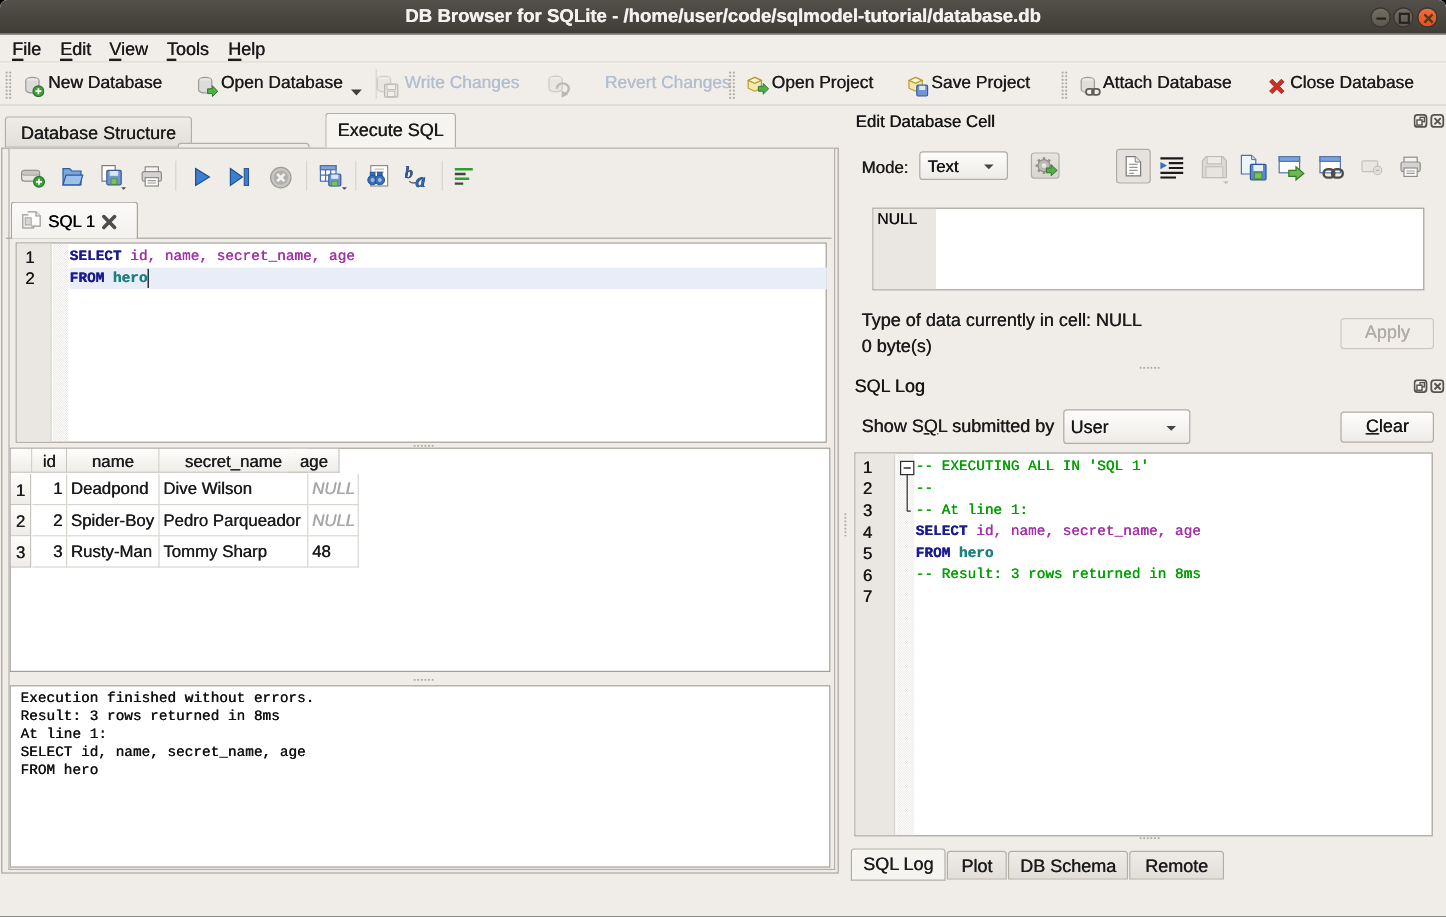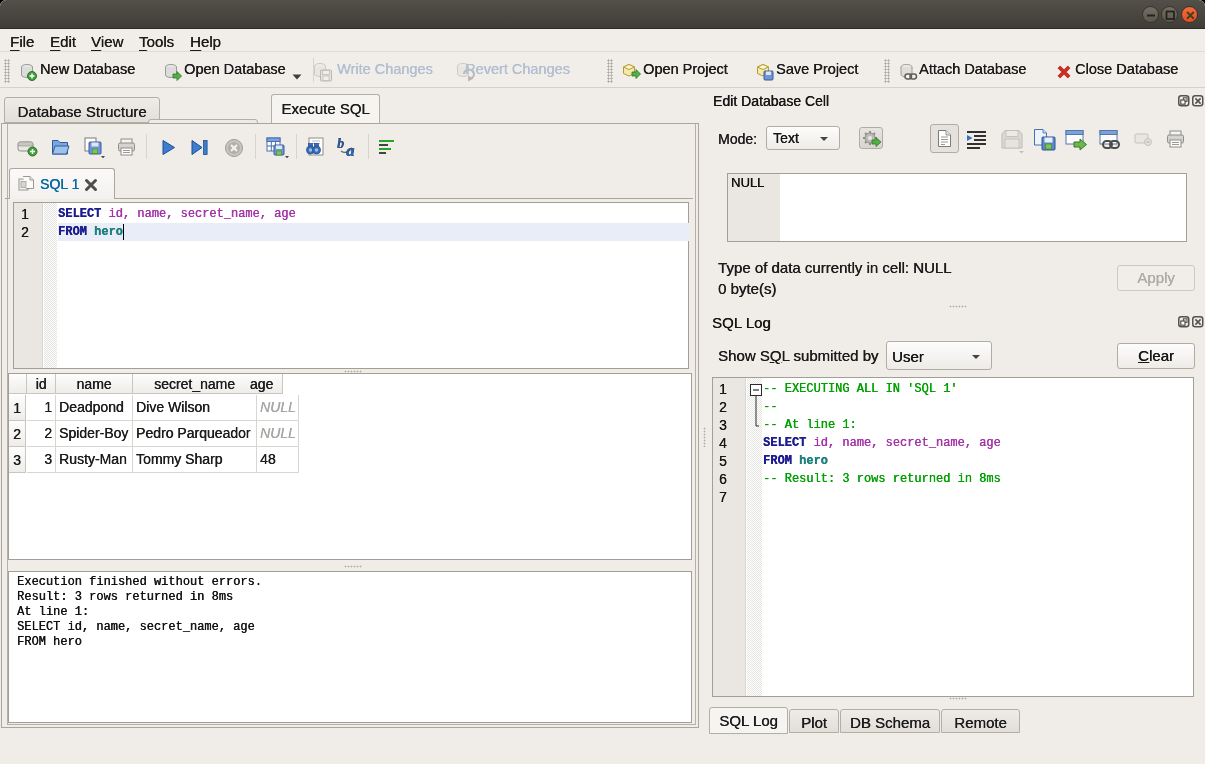--- a/index.html
+++ b/index.html
@@ -73,20 +73,21 @@
 
 .btab { position:absolute; height:24px; top:709px; background:linear-gradient(#efece7,#e2dfd9); border:1px solid #b3afa7; border-radius:3px 3px 0 0; text-align:center; padding-top:4px; font-size:15px; }
 .btab.active { top:707px; height:27px; background:#f6f4f1; z-index:5; }
 .statusbar { position:absolute; left:0; top:737px; width:1205px; height:27px; }
 .utf8 { position:absolute; left:1143px; top:7px; color:#b5b2ab; font-size:14px; }
 </style>
 </head>
 <body>
 <div class="win">
   <div class="titlebar">
+    <div class="title">DB Browser for SQLite - /home/user/code/sqlmodel-tutorial/database.db</div>
     <div class="wbtn min">
         <svg width="17" height="17">
           <line x1="4" y1="8.5" x2="12" y2="8.5" stroke="#26231d" stroke-width="2"></line>
         </svg>
       </div>
     <div class="wbtn max">
         <svg width="17" height="17">
           <rect x="4.5" y="4.5" width="7.5" height="7.5" fill="none" stroke="#26231d" stroke-width="1.8"></rect>
         </svg>
       </div>
@@ -130,21 +131,21 @@
       <rect x="9.5" y="8.5" width="7" height="4" fill="#f2f1ef" stroke="#8f8c86" stroke-width="0.7"></rect>
       <rect x="10" y="14" width="6" height="4.5" fill="#f2f1ef" stroke="#8f8c86" stroke-width="0.7"></rect>
     </svg>
     <span class="tbtxt dis" style="left:337px">Write Changes</span>
     <svg style="position:absolute; left:456px; top:11px;" width="21" height="20" opacity="0.55">
       <ellipse cx="7" cy="4" rx="5.5" ry="2.5" fill="#eceae7" stroke="#b0aca6"></ellipse>
       <path d="M1.5 4 L1.5 12 A5.5 2.5 0 0 0 12.5 12 L12.5 4" fill="#e4e1dc" stroke="#b0aca6"></path>
       <path d="M8 12 A5 4.5 0 1 1 13 16.5" fill="none" stroke="#8f8c86" stroke-width="2"></path>
       <path d="M12 19.5 L17.5 16.5 L12 13.5 Z" fill="#8f8c86"></path>
     </svg>
-    <span class="tbtxt dis" style="left:465px">Revert Changes</span>
+    <span class="tbtxt dis" style="left:504px">Revert Changes</span>
     <div class="grip" style="left:607px; top:8px;"></div>
     <svg style="position:absolute; left:622px; top:12px;" width="19" height="18" class="tbi">
       <path d="M7 1.5 L12.5 4 L12.5 10.5 L7 13 L1.5 10.5 L1.5 4 Z" fill="#f5e9a8" stroke="#b89b35"></path>
       <path d="M7 1.5 L12.5 4 L7 6.5 L1.5 4 Z" fill="#fdf6d0" stroke="#b89b35"></path>
       <path d="M10 9 L14 9 L14 6.5 L18.5 11 L14 15.5 L14 13 L10 13 Z" fill="#52b146" stroke="#2d7527" stroke-width="0.8"></path>
     </svg>
     <span class="tbtxt" style="left:643px">Open Project</span>
     <svg style="position:absolute; left:756px; top:12px;" width="18" height="18" class="tbi">
       <path d="M7 1.5 L12.5 4 L12.5 10.5 L7 13 L1.5 10.5 L1.5 4 Z" fill="#f5e9a8" stroke="#b89b35"></path>
       <path d="M7 1.5 L12.5 4 L7 6.5 L1.5 4 Z" fill="#fdf6d0" stroke="#b89b35"></path>
@@ -248,21 +249,21 @@
   </svg>
 
   <div class="sqltab"></div>
   <div class="sqltabline"></div>
   <svg style="position:absolute; left:18px; top:175px; z-index:5;" width="18" height="17">
     <rect x="1" y="4" width="9" height="11" fill="#f4f3f1" stroke="#9a9894"></rect>
     <path d="M5 1.5 L12 1.5 L15.5 5 L15.5 13.5 L8 13.5" fill="#fbfbfa" stroke="#9a9894"></path>
     <path d="M12 1.5 L12 5 L15.5 5" fill="#e8e6e3" stroke="#9a9894"></path>
     <rect x="3" y="6.5" width="5" height="6" fill="#d8d6d2" stroke="#9a9894" stroke-width="0.7"></rect>
   </svg>
-  <div style="position:absolute; left:40px; top:176px; z-index:5; font-size:14px; color:#0369a1;">SQL 1</div>
+  <div style="position:absolute; left:40px; top:176px; z-index:5; font-size:14px; color:#000000;">SQL 1</div>
   <svg style="position:absolute; left:84px; top:178px; z-index:5;" width="14" height="14">
       <path d="M2.5 2.5 L11.5 11.5 M11.5 2.5 L2.5 11.5" stroke="#4d4d4b" stroke-width="3" stroke-linecap="round"></path>
     </svg>
 
   <div class="editor">
     <div class="edmargin"></div>
     <div class="edfold"></div>
     <div class="curline"></div>
     <div class="lnum" style="left:7px; top:2px;">1</div>
     <div class="lnum" style="left:7px; top:20px;">2</div>

